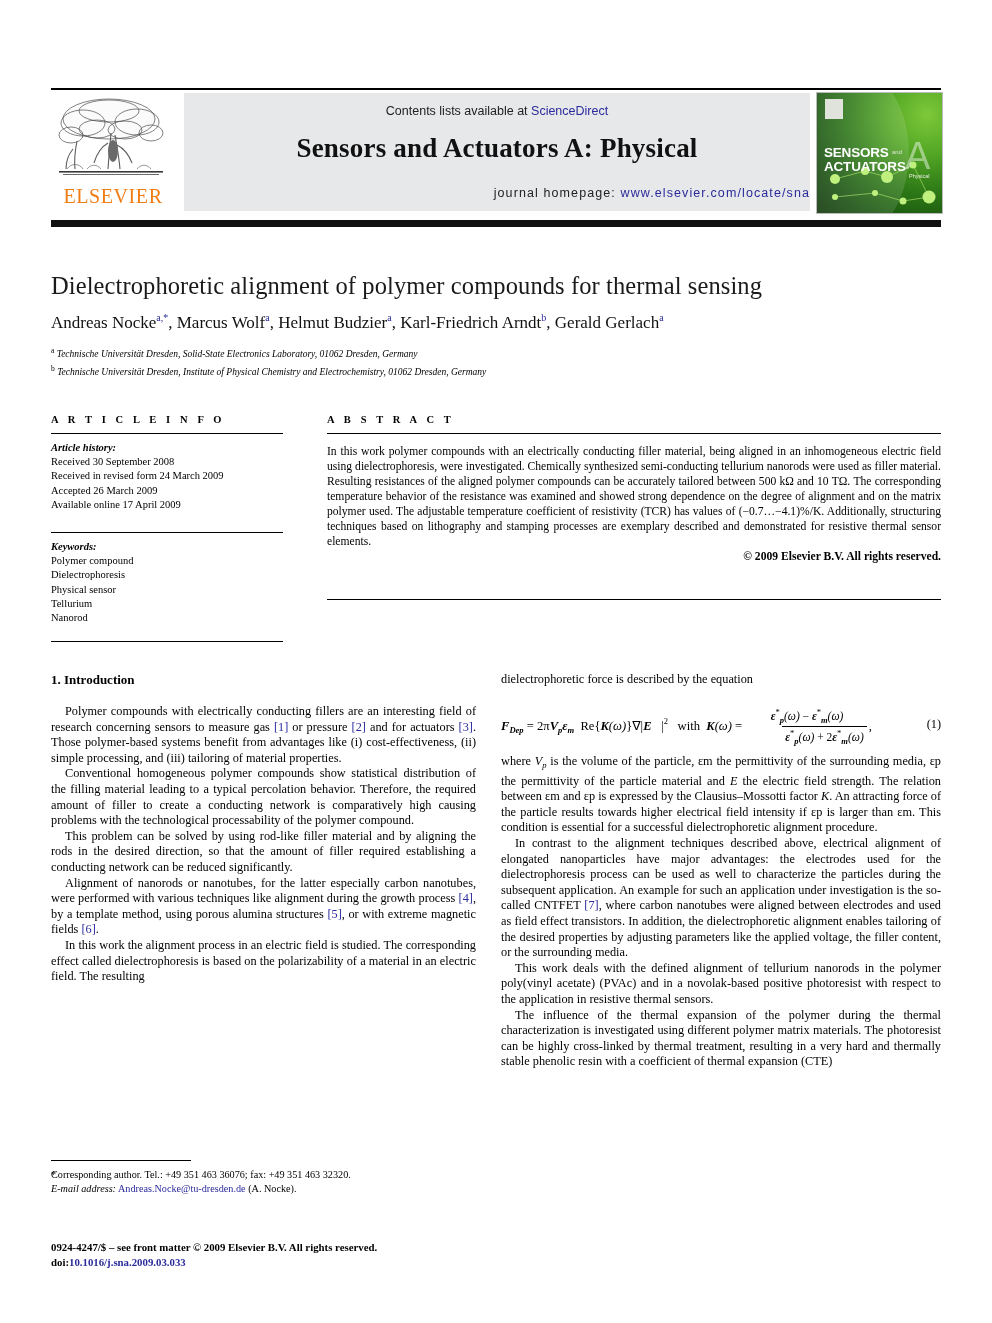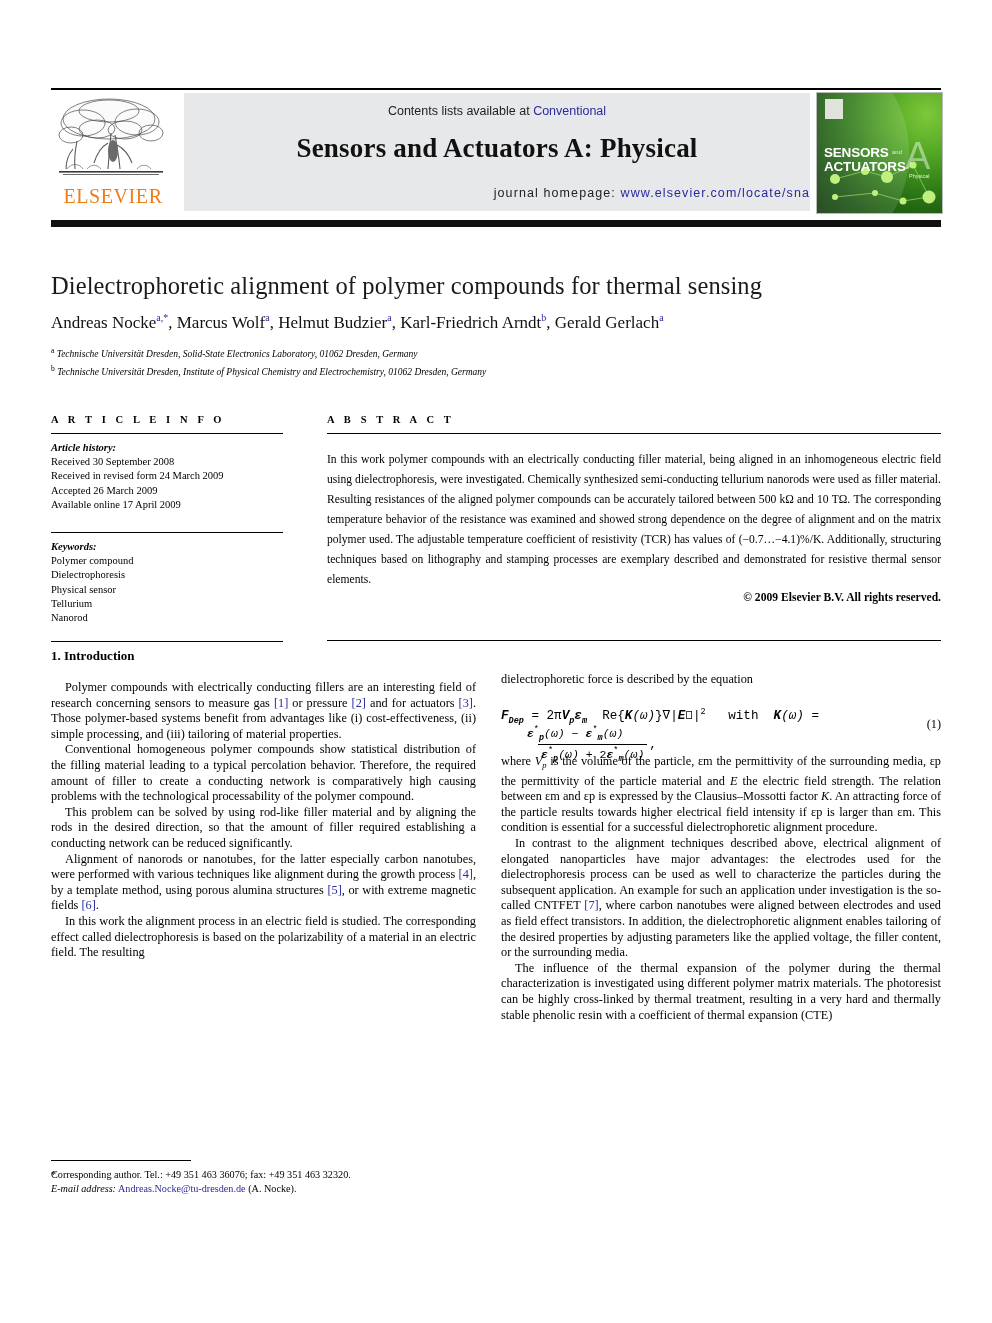--- a/index.html
+++ b/index.html
@@ -206,40 +206,40 @@
     font-size: 10.5px;
     line-height: 14.2px;
     margin-top: 7px;
   }
   .info-body .lbl { font-style: italic; font-weight: bold; }
   .kw-block { margin-top: 20px; }
   .rule-thin { border-top: 1px solid #000; margin-top: 7px; margin-bottom: 7px; }
   .info-end-rule { border-top: 1px solid #000; margin-top: 16px; }
 
   .abstract-text {
-    margin-top: 16px;
+    margin-top: 10px;
     font-size: 11.6px;
-    line-height: 20px;
+    line-height: 15px;
     text-align: justify;
   }
   .copyright {
     margin-top: 1px;
     font-size: 11.6px;
     font-weight: bold;
     text-align: right;
   }
   .abs-end-rule {
     border-top: 1px solid #000;
     margin-top: 36px;
   }
 
   
   .body-left {
     position: absolute;
-    left: 51px; top: 648px;
+    left: 51px; top: 672px;
     width: 425px;
   }
   .body-right {
     position: absolute;
     left: 501px; top: 672px;
     width: 440px;
   }
   h2.sec {
     font-family: "Liberation Serif", serif;
     font-size: 13px;
@@ -259,21 +259,21 @@
 
   
   .eqline {
     position: relative;
     margin: 9px 0 11px 0;
     font-size: 12.6px;
     height: 46px;
   }
   .eqbody {
     position:absolute; left:0; top:10px;
-    font-family: Liberation Mono, monospace;
+    font-family: Liberation Serif, serif;
   }
   .it { font-style: italic; }
   .bi { font-style: italic; font-weight: bold; }
   .sub { font-size: 8.5px; vertical-align: sub; }
   .sup2 { font-size: 8.5px; vertical-align: super; }
   .frac {
     display: inline-block;
     vertical-align: middle;
     text-align: center;
     font-size: 11.5px;
@@ -351,21 +351,21 @@
             <path d="M34 76 C38 71 44 71 48 76"></path>
             <path d="M84 76 C88 71 94 71 98 76"></path>
           </g>
         </svg>
       </div>
       <div class="elsevier-word">ELSEVIER</div>
     </div>
 
     <div class="mast-center">
       <div class="mast-contents">
-        <span>Contents lists available at </span><span class="sd-link">Conventional</span>
+        <span>Contents lists available at </span><span class="sd-link">ScienceDirect</span>
       </div>
       <div class="mast-title">Sensors and Actuators A: Physical</div>
       <div class="mast-home">
         <span>journal homepage:</span>
         <span class="url">www.elsevier.com/locate/sna</span>
       </div>
     </div>
 
     <div class="mast-cover">
       <div class="cov-grad"></div>
@@ -462,28 +462,33 @@
         <span class="frac">
           <span class="num"><span class="bi">ε</span><span class="sup2">*</span><span class="sub bi">p</span><span class="it">(ω)</span> − <span class="bi">ε</span><span class="sup2">*</span><span class="sub bi">m</span><span class="it">(ω)</span></span>
           <span class="den"><span class="bi">ε</span><span class="sup2">*</span><span class="sub bi">p</span><span class="it">(ω)</span> + 2<span class="bi">ε</span><span class="sup2">*</span><span class="sub bi">m</span><span class="it">(ω)</span></span>
         </span><span>,</span>
       </span>
       <span class="eqnum">(1)</span>
     </div>
 
     <p class="para noindent">where <span class="it"><span class="it">V</span></span><span class="sub it">p</span> is the volume of the particle, εm the permittivity of the surrounding media, εp the permittivity of the particle material and <span class="it">E</span> the electric field strength. The relation between εm and εp is expressed by the Clausius–Mossotti factor <span class="it">K</span>. An attracting force of the particle results towards higher electrical field intensity if εp is larger than εm. This condition is essential for a successful dielectrophoretic alignment procedure.</p>
     <p class="para">In contrast to the alignment techniques described above, electrical alignment of elongated nanoparticles have major advantages: the electrodes used for the dielectrophoresis process can be used as well to characterize the particles during the subsequent application. An example for such an application under investigation is the so-called CNTFET <span class="ref">[7]</span>, where carbon nanotubes were aligned between electrodes and used as field effect transistors. In addition, the dielectrophoretic alignment enables tailoring of the desired properties by adjusting parameters like the applied voltage, the filler content, or the surrounding media.</p>
+    <p class="para">This work deals with the defined alignment of tellurium nanorods in the polymer poly(vinyl acetate) (PVAc) and in a novolak-based positive photoresist with respect to the application in resistive thermal sensors.</p>
     <p class="para">The influence of the thermal expansion of the polymer during the thermal characterization is investigated using different polymer matrix materials. The photoresist can be highly cross-linked by thermal treatment, resulting in a very hard and thermally stable phenolic resin with a coefficient of thermal expansion (CTE)</p>
   </div>
 
   <div class="fn-rule"></div>
   <div class="footnote">
     <span class="star">*</span>
     <div class="fn-in">
       <span>Corresponding author. Tel.: +49 351 463 36076; fax: +49 351 463 32320.</span><br>
       <span class="em">E-mail address:</span>
       <span class="mail">Andreas.Nocke@tu-dresden.de</span>
       <span>(A. Nocke).</span>
     </div>
   </div>
 
+  <div class="imprint">
+    <div>0924-4247/$ – see front matter © 2009 Elsevier B.V. All rights reserved.</div>
+    <div><span>doi:</span><span class="doi-link">10.1016/j.sna.2009.03.033</span></div>
+  </div>
 
 </div>
 
 </body></html>

